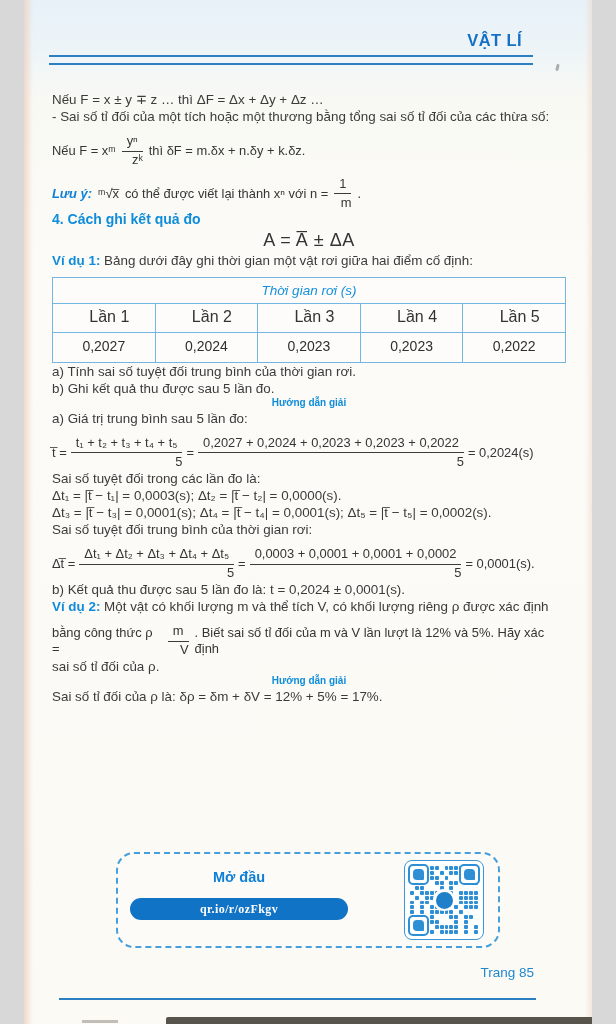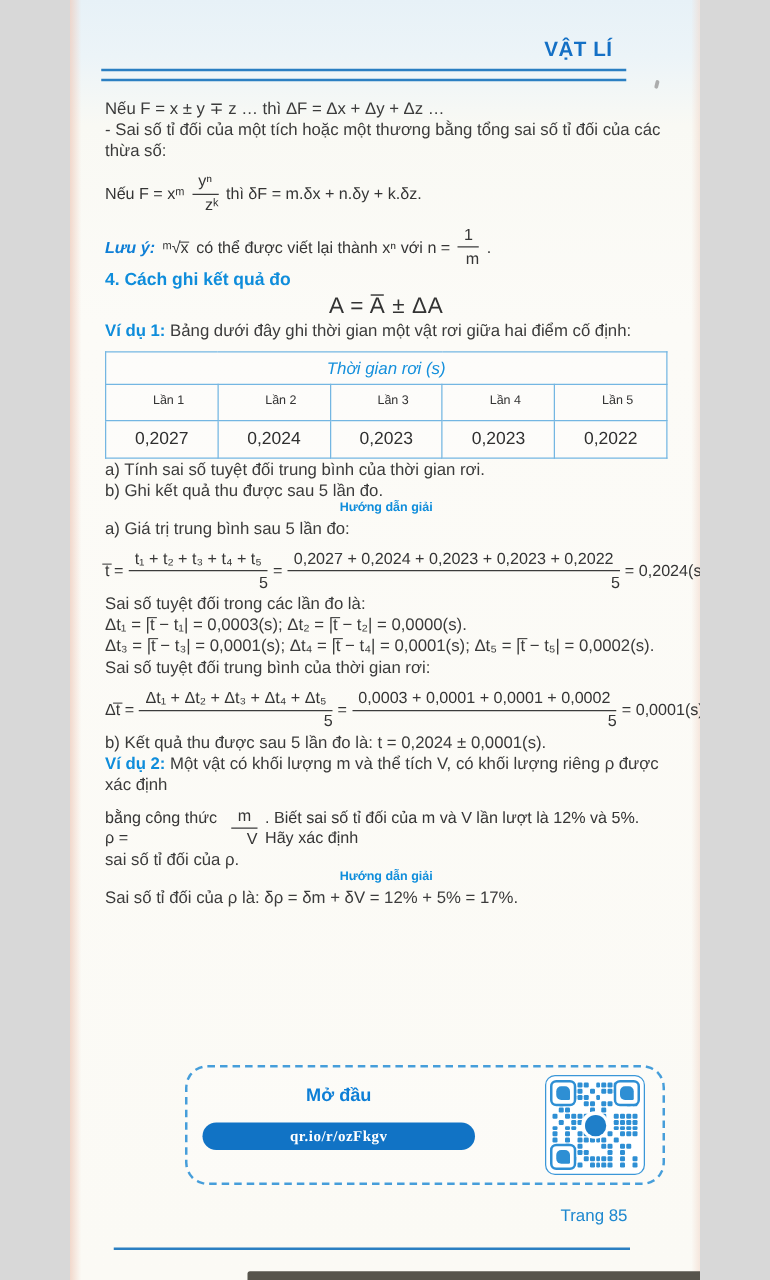--- a/index.html
+++ b/index.html
@@ -1,58 +1,58 @@
 <!DOCTYPE html>
 <html lang="vi"><head>
 <meta charset="utf-8">
 <style>
   html,body{margin:0;padding:0;background:#d8d8d8;}
   .page{
-    position:relative;width:504px;height:1024px;margin:0 auto;overflow:hidden;
+    position:relative;width:568px;height:1024px;margin:0 auto;overflow:hidden;
     font-family:"Liberation Sans","DejaVu Sans",sans-serif;
     color:#3b3b3b;
     background:linear-gradient(180deg,#e7f1f7 0%,#ecf4f8 45px,#f9f9f4 100px,#fcfbf7 260px,#fbfaf5 100%);
   }
   
   .edge-left{position:absolute;left:0;top:0;bottom:0;width:9px;background:linear-gradient(90deg,rgba(238,205,190,.75),rgba(238,205,190,0));pointer-events:none;}
   .edge-right{position:absolute;right:0;top:0;bottom:0;width:7px;background:linear-gradient(270deg,rgba(240,214,200,.55),rgba(240,214,200,0));pointer-events:none;}
   .scan-band{position:absolute;left:142px;right:0;bottom:0;height:7px;background:#57544c;border-radius:2px 0 0 0;}
   .scan-band2{position:absolute;left:58px;right:474px;bottom:1px;height:3px;background:#9a968c;opacity:.6;}
 
   
   .brand{position:absolute;top:31px;right:70px;font-size:16.5px;font-weight:800;color:#1470c5;letter-spacing:.4px;}
   .rule-top{position:absolute;top:55px;left:25px;right:59px;height:6px;border-top:2px solid #2b7fc2;border-bottom:2px solid #2b7fc2;}
   .speck{position:absolute;top:64px;right:33px;width:3px;height:7px;background:#9a9a9a;border-radius:2px;transform:rotate(14deg);opacity:.8;}
 
   
   .page-num{position:absolute;top:965px;right:58px;font-size:13.5px;color:#1e88cf;}
   .rule-bottom{position:absolute;top:998px;left:35px;right:56px;height:2.2px;background:#2b7fc2;}
 
   
-  .body{position:absolute;top:78px;left:28px;right:26px;font-size:13.4px;line-height:1.28;}
+  .body{position:absolute;top:91px;left:28px;right:26px;font-size:13.4px;line-height:1.28;}
   .body p{margin:0;}
   .mt8{margin-top:8px;}.mt10{margin-top:10px;}.mt12{margin-top:12px;}.mt14{margin-top:14px;}
   .lead-label{color:#0f8ddb;font-weight:700;}
   .note-label{color:#0e7fd6;font-weight:700;font-style:italic;}
   .h-section{margin-top:12px;font-size:14px;font-weight:800;color:#0f8ddb;}
   .h-solution{margin-top:13px;text-align:center;font-size:10px;font-weight:800;color:#0f8ddb;}
   .centered-formula{margin-top:9px;text-align:center;font-size:18px;letter-spacing:.5px;color:#333;}
 
   
   .frow{display:flex;align-items:center;gap:6px;margin-top:9px;font-size:12.9px;color:#353535;white-space:nowrap;}
   .frac{display:inline-flex;flex-direction:column;align-items:flex-end;text-align:center;line-height:1.15;}
   .frac .num{padding:0 5px 1.5px;border-bottom:1.3px solid #3b3b3b;}
   .frac .den{padding-top:1.5px;}
   .frow.small-gap{gap:4px;}
 
   
   table.data{border-collapse:collapse;width:100%;margin-top:8px;background:rgba(255,255,255,.35);}
   table.data td,table.data th{border:1.4px solid #74b6e2;text-align:center;font-weight:400;margin-top:24px;}
   td.t-title{color:#1590dc;font-style:italic;font-size:13.5px;height:23px;}
-  table.data th{height:26px;font-size:10px;color:#333;padding-left:12px;}
+  table.data th{height:26px;font-size:16px;color:#333;padding-left:12px;}
   td.t-val{height:27px;font-size:14px;color:#2f2f2f;}
 
   
   .qr-box{position:absolute;top:852px;left:92px;width:380px;height:92px;border:2px dashed #469eda;border-radius:18px;background:rgba(255,255,255,.25);}
   .qr-title{position:absolute;left:12px;top:15px;width:218px;text-align:center;font-size:14.5px;font-weight:800;color:#0e7fd6;}
   .qr-pill{position:absolute;left:12px;top:44px;width:218px;height:22px;border:none;border-radius:11px;background:#1173c5;color:#fff;font-family:"Liberation Serif","DejaVu Serif",serif;font-weight:700;font-size:12px;letter-spacing:.4px;cursor:pointer;}
   .qr-panel{position:absolute;right:14px;top:6px;width:78px;height:78px;border:1.6px solid #3b97d8;border-radius:8px;background:#fff;}
   .qr-modules{position:absolute;inset:5px;display:grid;grid-template-columns:repeat(14,1fr);grid-auto-rows:1fr;gap:1px;}
   .qr-modules i{display:block;}
   .qr-modules i.on{background:#2e8fd4;border-radius:1px;}

